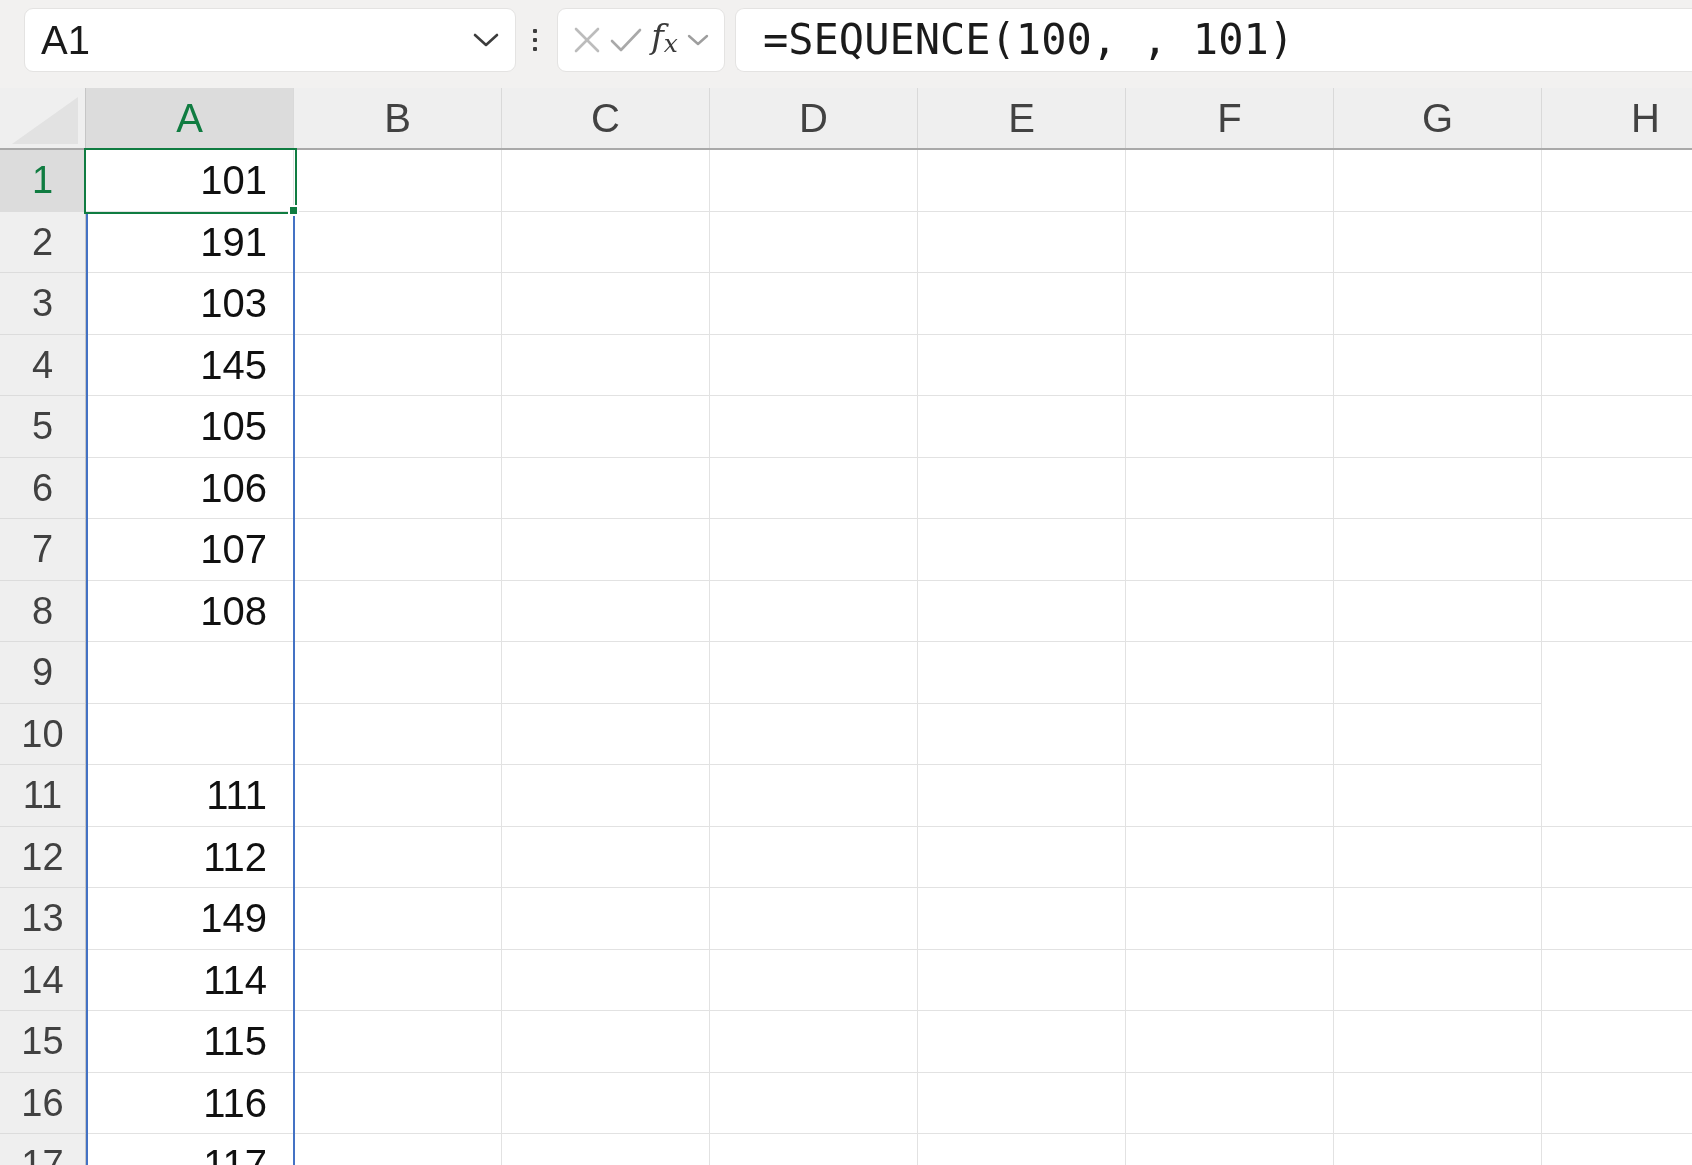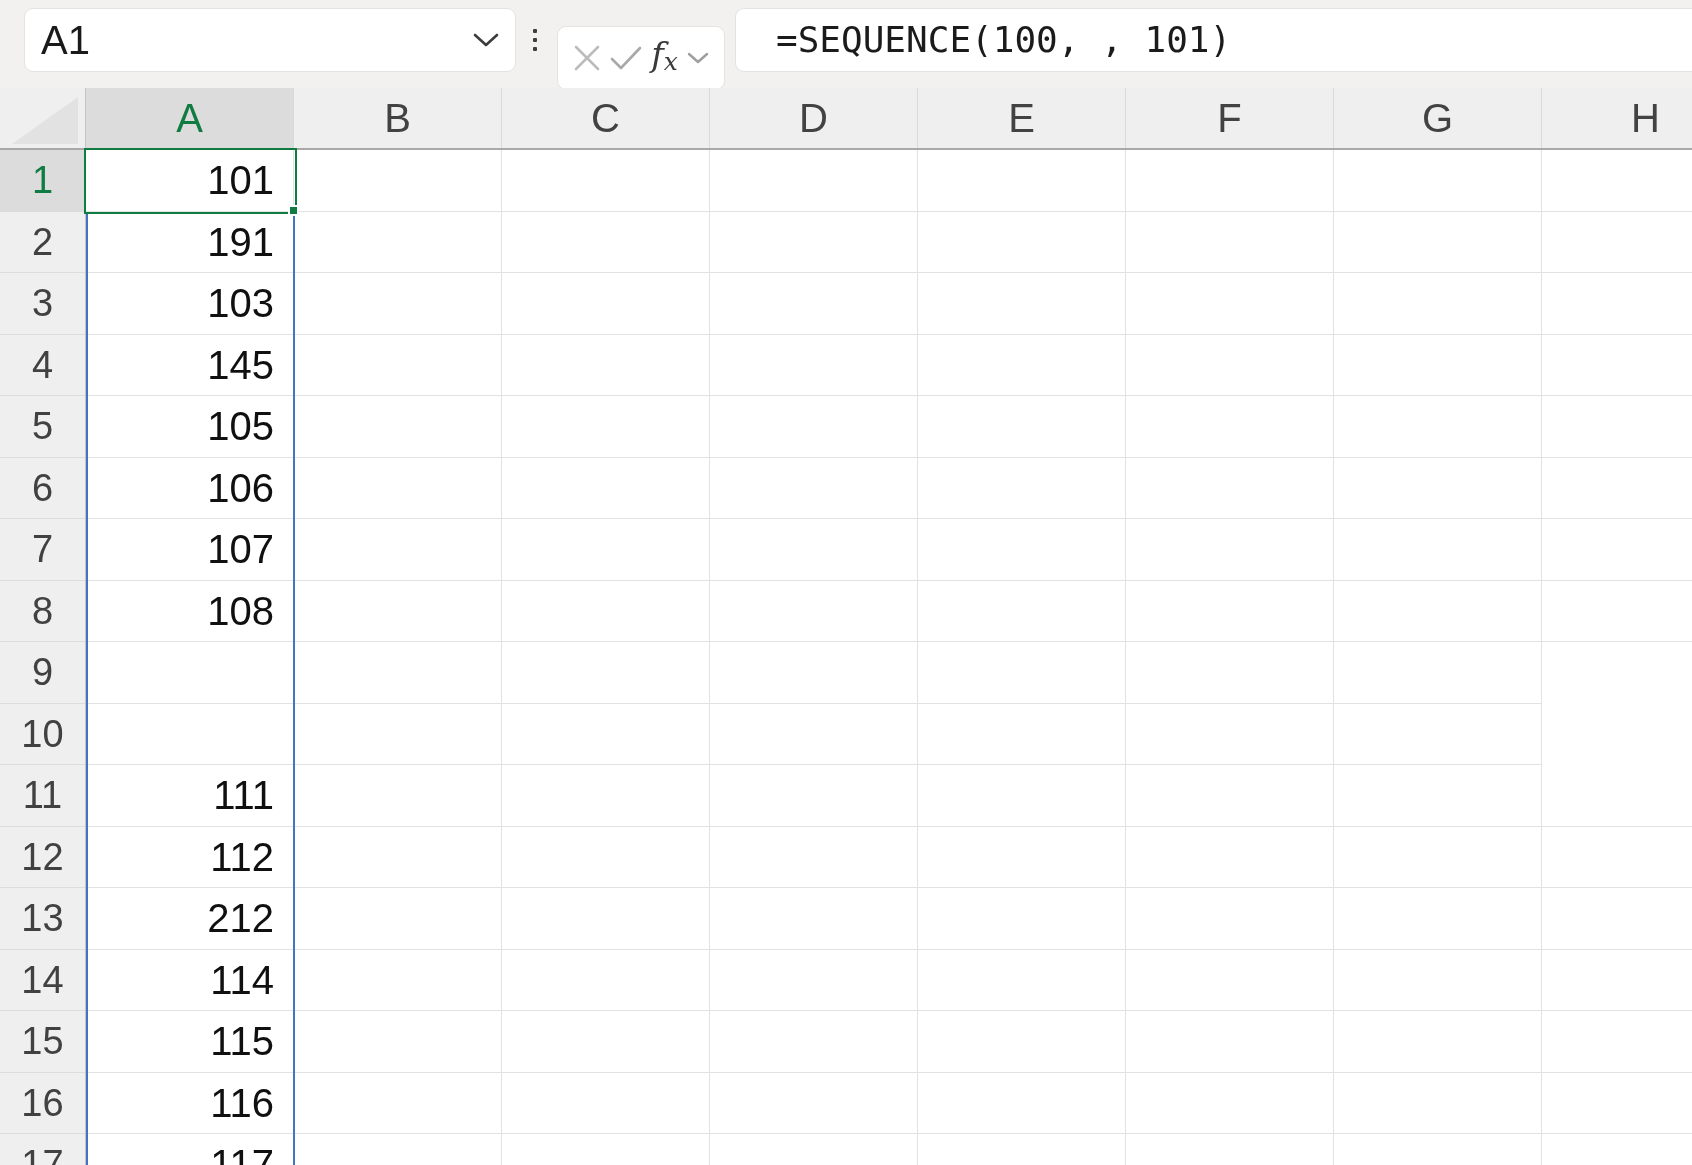--- a/index.html
+++ b/index.html
@@ -18,28 +18,28 @@
   }
   .namebox{left:24px;width:492px;padding-left:20px;}
   .namebox .nb-text{
     position:absolute;left:16px;top:0;height:62px;line-height:62px;
     font-size:40px;color:#1a1a1a;
   }
   .nb-chevron{position:absolute;right:16px;top:24px;}
   .dots-sep{position:absolute;left:530px;top:8px;height:64px;width:10px;
     display:flex;flex-direction:column;align-items:center;justify-content:center;gap:5px;}
   .dots-sep i{width:4px;height:4px;border-radius:1px;background:#3d3d3d;display:block;}
-  .fxbox{left:557px;width:168px;display:flex;align-items:center;justify-content:space-evenly;padding:0 6px;margin-top:18px;}
+  .fxbox{left:557px;width:168px;display:flex;align-items:center;justify-content:space-evenly;padding:0 6px;}
   .fx-label{font-family:"DejaVu Serif",serif;font-style:italic;color:#3a3a3a;
     font-size:34px;line-height:62px;letter-spacing:0;}
   .fx-label .fx-sub{font-size:25px;vertical-align:-4px;}
   .formulabox{left:735px;right:0;width:auto;border-radius:9px 0 0 9px;border-right:none;}
   .formula-text{
     position:absolute;left:27px;top:0;height:62px;line-height:62px;white-space:pre;
-    font-family:"DejaVu Sans Mono",monospace;font-size:36px;color:#1b1b1b;margin-left:13px;
+    font-family:"DejaVu Sans Mono",monospace;font-size:42px;color:#1b1b1b;
   }
   .icon-btn{display:flex;align-items:center;justify-content:center;}
   
   .gridwrap{position:absolute;left:0;top:88px;width:1692px;height:1077px;overflow:hidden;background:#ffffff;}
   .headerrow{
     position:absolute;left:0;top:0;width:1800px;height:62px;box-sizing:border-box;
     display:flex;background:#efefef;border-bottom:2px solid #a9a9a9;
   }
   .corner{
     position:relative;width:86px;height:60px;box-sizing:border-box;flex:0 0 86px;
@@ -65,21 +65,21 @@
     background:#efefef;text-align:center;line-height:60.5px;font-size:38px;color:#414141;
   }
   .rowhdr.sel{background:#dcdcdc;color:#107C41;}
   .cellsarea{position:absolute;left:86px;top:62px;width:1664px;height:1100px;}
   .gridrow{display:flex;height:61.5px;}
   .cell{
     flex:0 0 208px;width:208px;height:61.5px;box-sizing:border-box;
     border-right:1px solid #e2e2e2;border-bottom:1px solid #e2e2e2;background:#ffffff;
     font-size:40px;color:#101010;line-height:60.5px;
   }
-  .cell.colA{text-align:right;padding-right:19px;flex:0 0 208px;width:208px;}
+  .cell.colA{text-align:right;padding-right:26px;flex:0 0 208px;width:208px;}
   
   .sel-border{
     position:absolute;left:84px;top:59.5px;width:212.5px;height:66.5px;box-sizing:border-box;
     border:2.5px solid #107C41;z-index:5;pointer-events:none;
   }
   .fill-handle{
     position:absolute;left:287.5px;top:117px;width:11px;height:11px;box-sizing:border-box;
     background:#107C41;border:2px solid #ffffff;z-index:6;
   }
   .spill-left{position:absolute;left:86px;top:126px;bottom:0;width:2px;background:#4472c4;z-index:4;}
@@ -285,21 +285,21 @@
           <div class="cell colA">112</div>
           <div class="cell"></div>
           <div class="cell"></div>
           <div class="cell"></div>
           <div class="cell"></div>
           <div class="cell"></div>
           <div class="cell"></div>
           <div class="cell"></div>
         </div>
         <div class="gridrow">
-          <div class="cell colA">212</div>
+          <div class="cell colA">149</div>
           <div class="cell"></div>
           <div class="cell"></div>
           <div class="cell"></div>
           <div class="cell"></div>
           <div class="cell"></div>
           <div class="cell"></div>
           <div class="cell"></div>
         </div>
         <div class="gridrow">
           <div class="cell colA">114</div>

